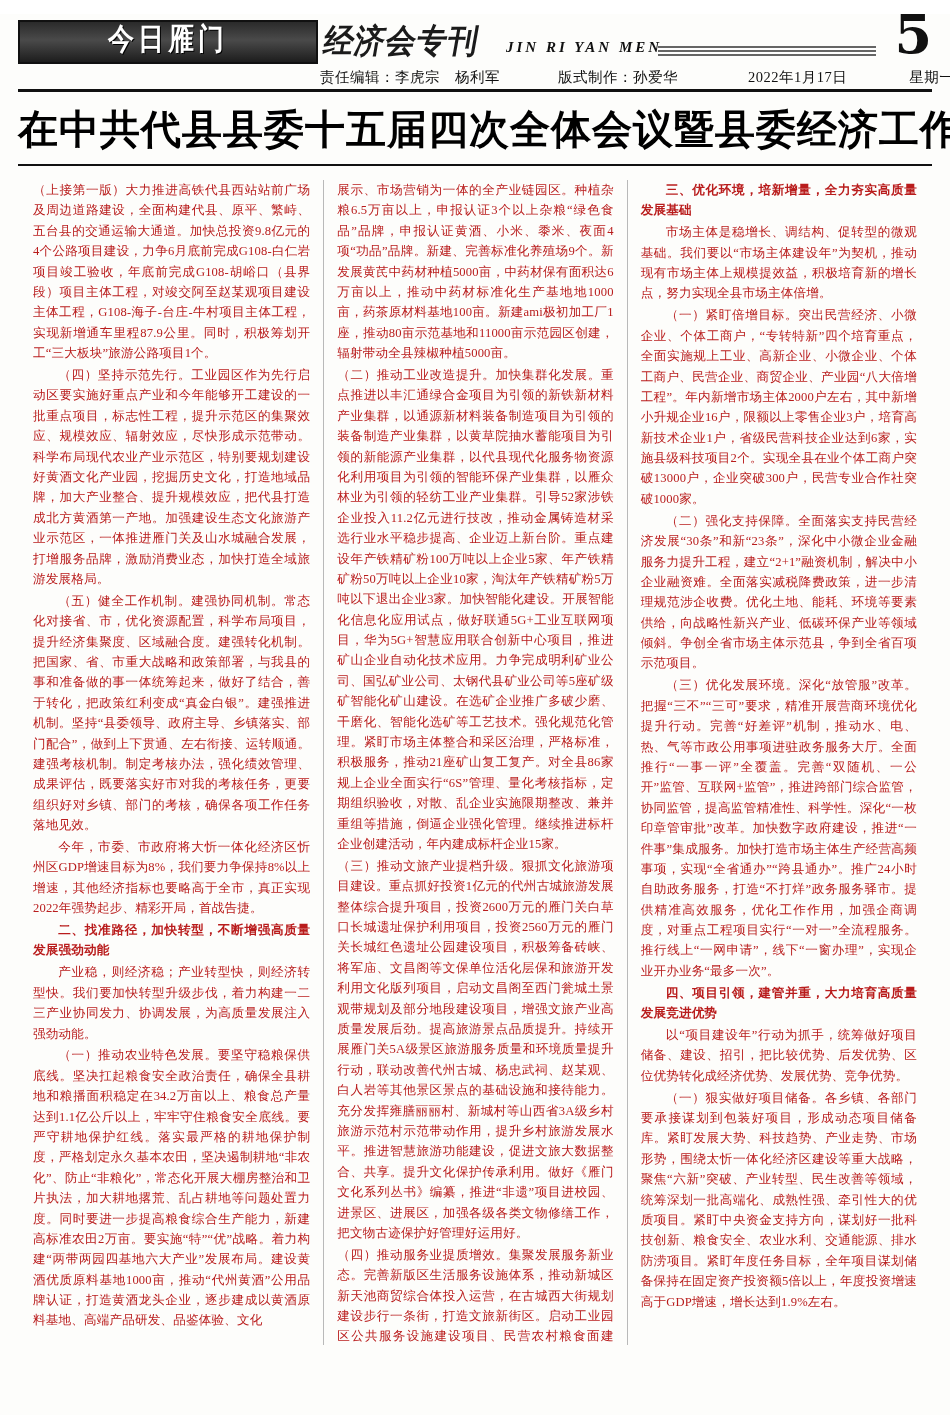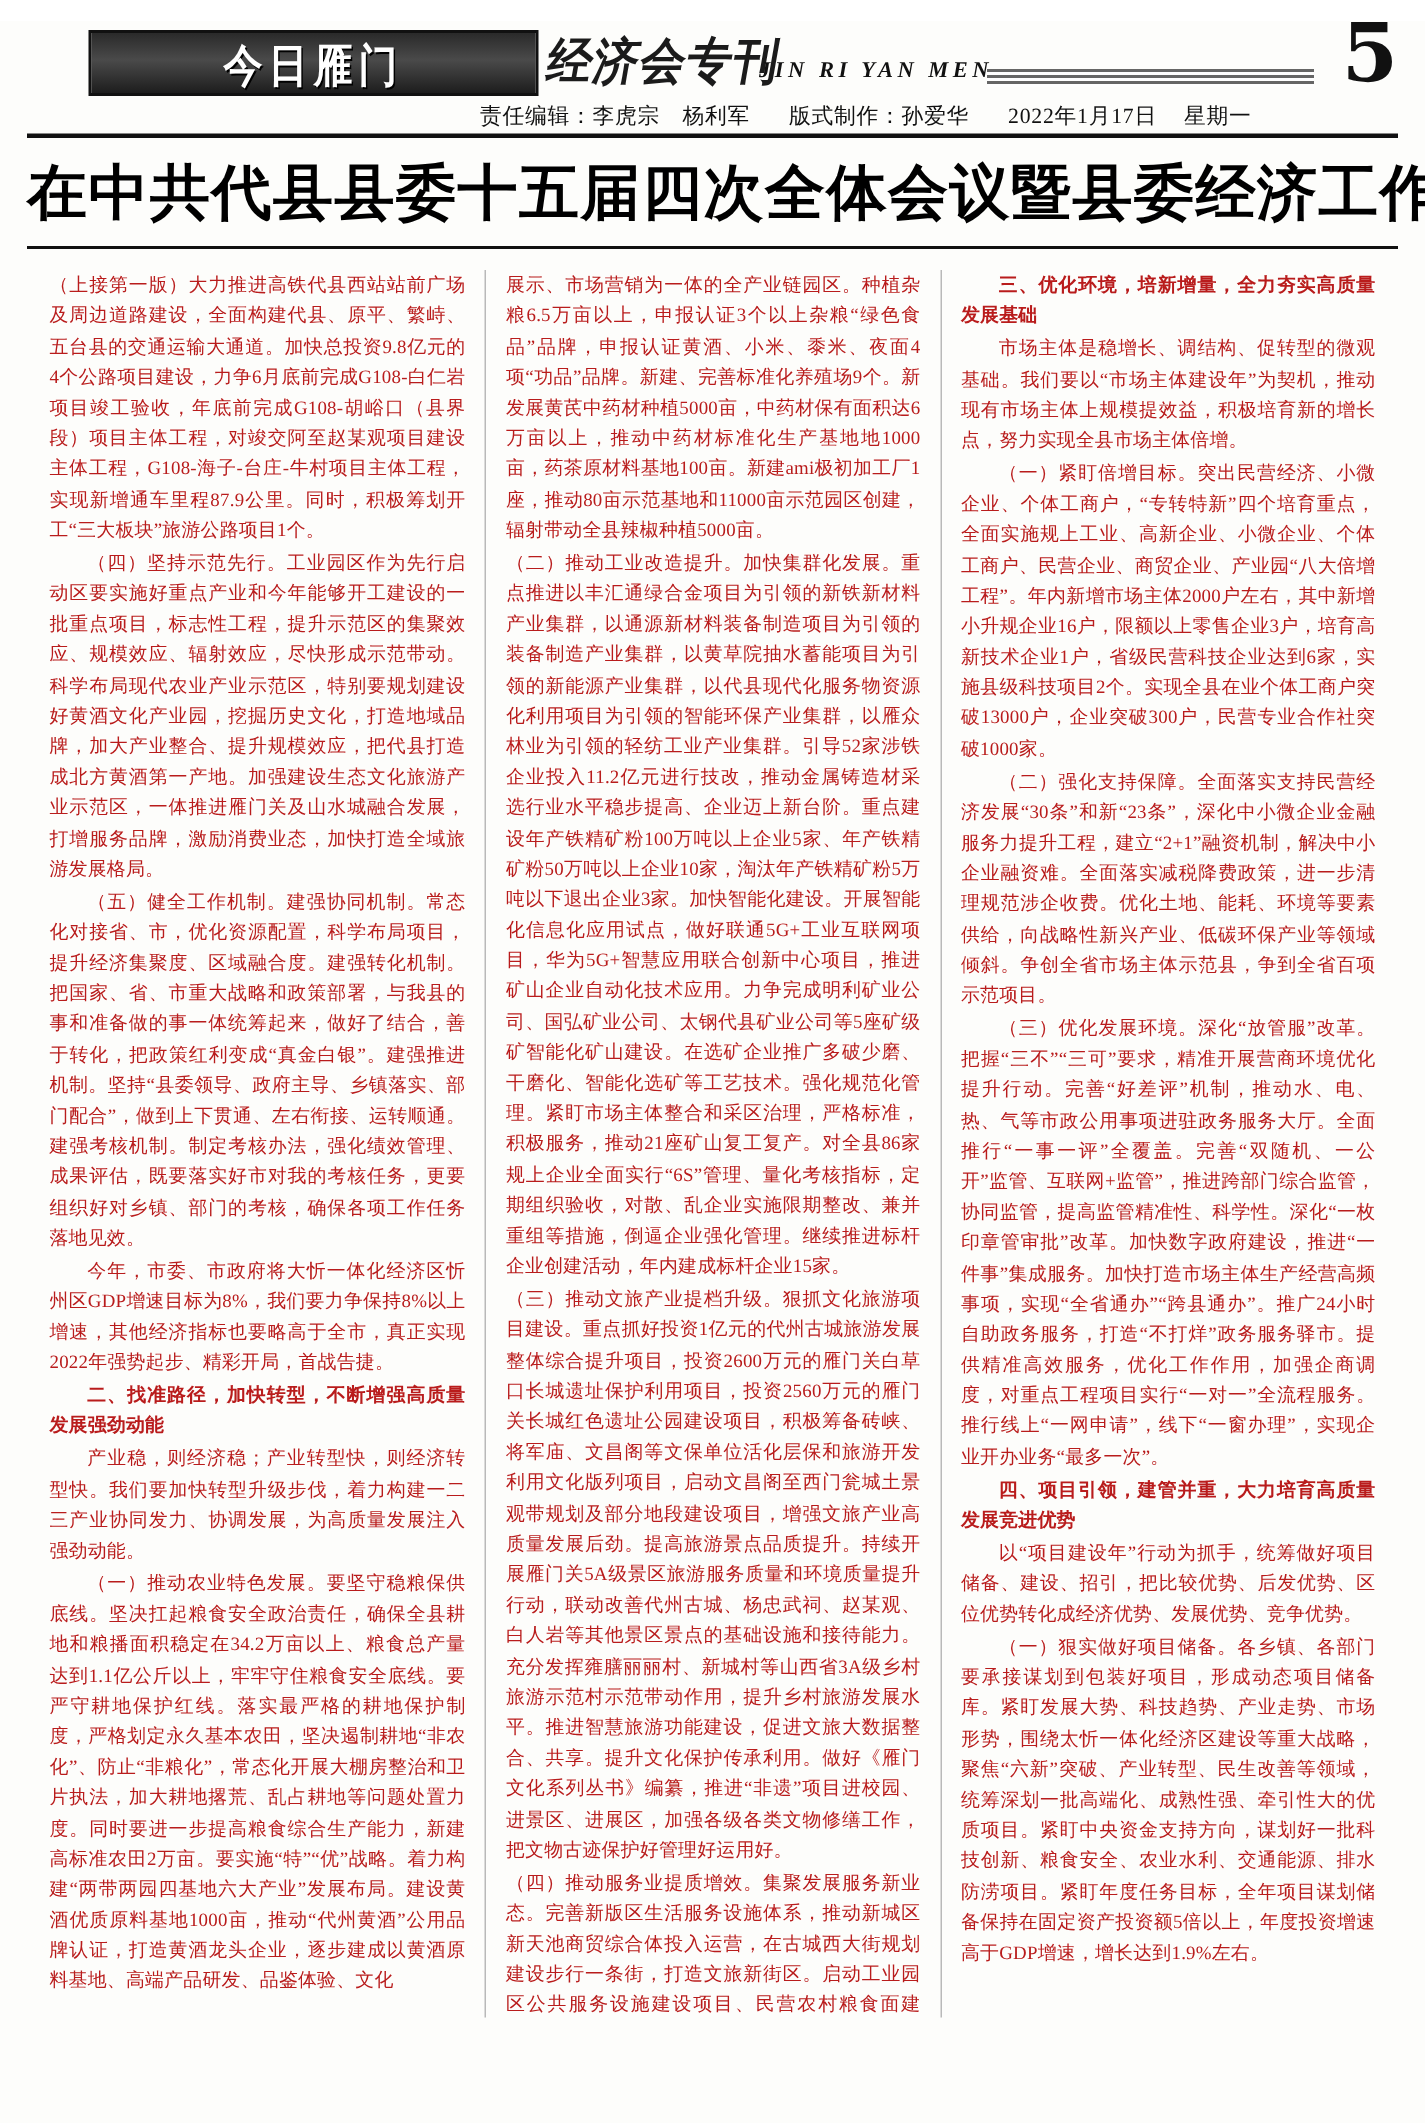--- a/index.html
+++ b/index.html
@@ -34,29 +34,28 @@
     align-items: flex-end;
     height: 50px;
     position: relative;
   }
   .logo-box {
     width: 300px;
     height: 44px;
     background: linear-gradient(180deg,#2a2a2a 0%, #4a4a4a 45%, #1d1d1d 100%);
     border: 2px solid #111;
     display: flex;
-    align-items: flex-end;
+    align-items: flex-start;
     justify-content: center;
     color: #fff;
     letter-spacing: 4px;
     font-size: 26px;
     font-weight: bold;
     font-family: "DejaVu Serif", serif;
     flex: 0 0 auto;
-    margin-left: 41px;
   }
   .logo-box .logo-inner {
     text-shadow: 1px 1px 0 #000;
     transform: scaleY(1.15);
   }
   .brand-script {
     flex: 0 0 auto;
     margin-left: 6px;
     font-size: 30px;
     font-weight: bold;
@@ -96,23 +95,24 @@
     line-height: 1;
     color: #111;
   }
   .mh-bottom {
     height: 26px;
     display: flex;
     align-items: center;
     font-size: 14.5px;
     letter-spacing: .5px;
     padding-left: 302px;
+    gap: 32px;
   }
   .mh-bottom .seg { margin-right: 26px; white-space: nowrap; }
-  .mh-bottom .seg.small { margin-right: 18px; }
+  .mh-bottom .seg.small { margin-right: 18px; margin-left: 12px; }
 
   
   .headline {
     margin: 14px 18px 8px 18px;
     text-align: center;
     font-size: 40px;
     font-weight: bold;
     letter-spacing: 1px;
     font-family: "DejaVu Serif", serif;
     color: #000;

